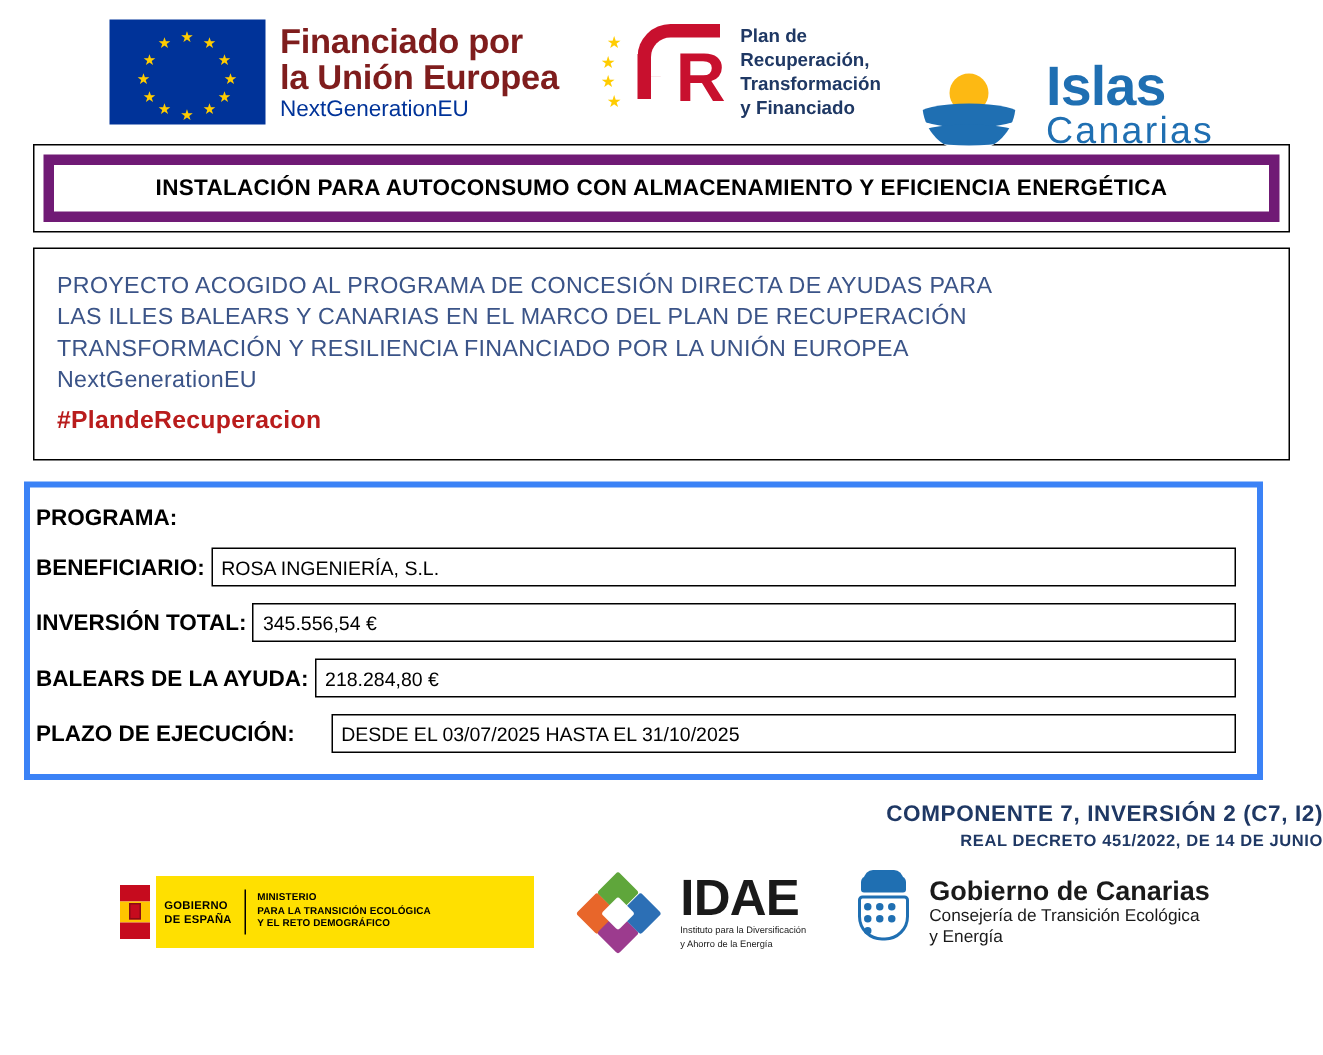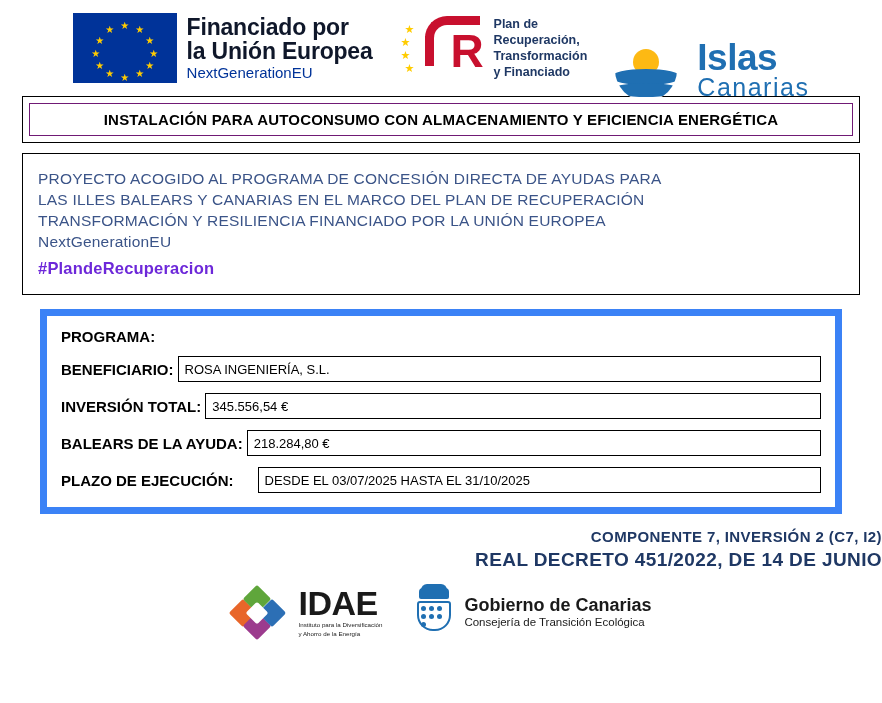--- a/index.html
+++ b/index.html
@@ -53,21 +53,21 @@
     width: 10px;
     height: 10px;
     text-align: center;
   }
   .eu-text {
     line-height: 1.05;
   }
   .eu-text .l1, .eu-text .l2 {
     font-size: 23px;
     font-weight: bold;
-    color: #0f172a;
+    color: #7f1d1d;
     letter-spacing: -0.2px;
   }
   .eu-text .l3 {
     font-size: 15px;
     color: #003399;
     margin-top: 2px;
   }
 
   
   .prtr-block {
@@ -205,21 +205,21 @@
   }
 
   
   .outer-box {
     border: 1px solid #000;
     margin: 4px 22px 0 22px;
     padding: 6px;
     box-sizing: border-box;
   }
   .inner-title {
-    border: 1px solid #701a75;
+    border: 7px solid #701a75;
     text-align: center;
     font-size: 15px;
     font-weight: bold;
     padding: 7px 4px;
     letter-spacing: 0.2px;
   }
 
   
   .para-outer {
     border: 1px solid #000;
@@ -232,31 +232,31 @@
     padding: 9px 10px 11px 10px;
   }
   .para-line {
     font-size: 15.5px;
     color: #3B5488;
     line-height: 21px;
     letter-spacing: 0.2px;
   }
   .para-hash {
     font-size: 16.5px;
-    color: #6d28d9;
+    color: #b91c1c;
     font-weight: bold;
     margin-top: 7px;
     letter-spacing: 0.2px;
   }
 
   
   .fields-outer {
-    border: 7px solid #3b82f6;
-    margin: 14px 40px 0 40px;
-    padding: 12px 14px 14px 14px;
+    border: 4px solid #3b82f6;
+    margin: 14px 40px 0 16px;
+    padding: 12px 14px 14px 4px;
     box-sizing: border-box;
   }
   .field-row {
     display: flex;
     align-items: center;
     margin-bottom: 11px;
   }
   .field-row:last-child { margin-bottom: 0; gap: 20px; }
   .field-label {
     font-size: 15px;
@@ -286,21 +286,21 @@
     text-align: right;
     margin-top: 14px;
   }
   .comp1 {
     font-size: 15px;
     font-weight: bold;
     color: #1F3864;
     letter-spacing: 0.4px;
   }
   .comp2 {
-    font-size: 19px;
+    font-size: 11px;
     font-weight: bold;
     color: #1F3864;
     letter-spacing: 0.4px;
     margin-top: 4px;
   }
 
   
   .footer-bar {
     display: flex;
     align-items: center;
@@ -558,20 +558,40 @@
 
   </div>
 
   <div class="comp-wrap">
     <div class="comp1">COMPONENTE 7, INVERSIÓN 2 (C7, I2)</div>
     <div class="comp2">REAL DECRETO 451/2022, DE 14 DE JUNIO</div>
   </div>
 
   <div class="footer-bar">
 
+    <div class="gob-block">
+      <div class="gob-flag">
+        <div class="r1"></div>
+        <div class="r2"></div>
+        <div class="r3"></div>
+        <div class="shield"></div>
+      </div>
+      <div class="gob-texts">
+        <div class="gob-t1">
+          <div>GOBIERNO</div>
+          <div>DE ESPAÑA</div>
+        </div>
+        <div class="gob-sep"></div>
+        <div class="gob-t2">
+          <div>MINISTERIO</div>
+          <div>PARA LA TRANSICIÓN ECOLÓGICA</div>
+          <div>Y EL RETO DEMOGRÁFICO</div>
+        </div>
+      </div>
+    </div>
 
     <div class="idae-block">
       <div class="idae-mark">
         <div class="idae-d" style="left:2px;  top:18px; width:20px; height:20px; background:#E8662A;"></div>
         <div class="idae-d" style="left:16px; top:4px;  width:20px; height:20px; background:#5FA63B;"></div>
         <div class="idae-d" style="left:16px; top:31px; width:20px; height:20px; background:#9C3B8E;"></div>
         <div class="idae-d" style="left:31px; top:18px; width:20px; height:20px; background:#2C6FB5;"></div>
         <div class="idae-d" style="left:18px; top:20px; width:16px; height:16px; background:#ffffff;"></div>
       </div>
       <div class="idae-text">
@@ -591,18 +611,19 @@
             <div class="gcan-dot"></div>
           <div class="gcan-dot"></div>
             <div class="gcan-dot"></div>
             <div class="gcan-dot"></div>
           <div class="gcan-dot"></div>
         </div>
       </div>
       <div class="gcan-text">
         <div class="g1">Gobierno de Canarias</div>
         <div class="g2">Consejería de Transición Ecológica</div>
+        <div class="g2">y Energía</div>
       </div>
     </div>
 
   </div>
 
 </div>
 
 </body></html>

